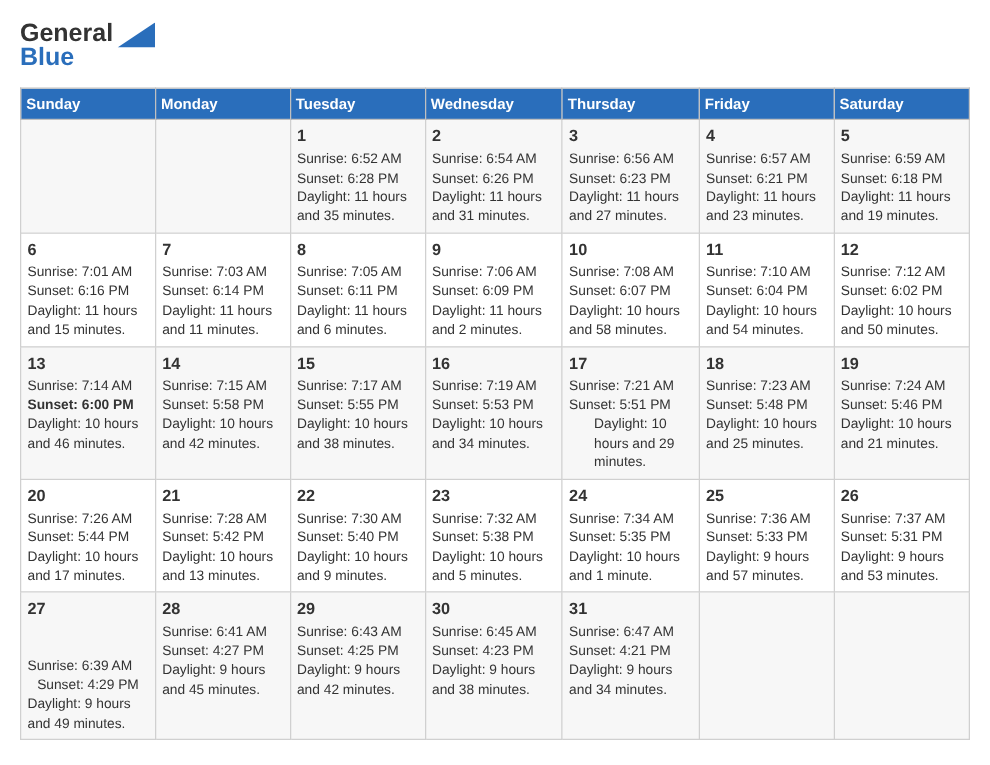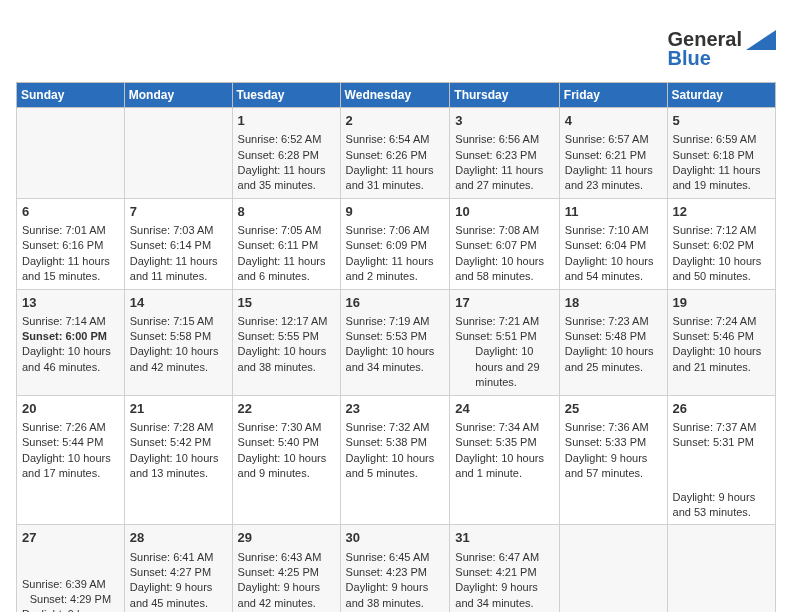--- a/index.html
+++ b/index.html
@@ -5,24 +5,23 @@
     * { box-sizing: border-box; margin: 0; padding: 0; }
     body {
       font-family: Arial, sans-serif;
       background: #fff;
       width: 792px;
       min-height: 612px;
       padding: 16px;
     }
     .header {
       display: flex;
-      justify-content: flex-end;
+      justify-content: space-between;
       align-items: flex-start;
       margin-bottom: 12px;
-      margin-top: 12px;
     }
     .logo {
       display: flex;
       flex-direction: column;
       align-items: flex-start;
     }
     .title-block {
       text-align: right;
     }
     .month-title {
@@ -189,21 +188,21 @@
           <span style="display: block;">Daylight: 10 hours and 46 minutes.</span>
         </td>
         <td>
           <span class="day-num">14</span>
           <span style="display: block;">Sunrise: 7:15 AM</span>
           <span style="display: block;">Sunset: 5:58 PM</span>
           <span style="display: block;">Daylight: 10 hours and 42 minutes.</span>
         </td>
         <td>
           <span class="day-num">15</span>
-          <span style="display: block;">Sunrise: 12:17 AM</span>
+          <span style="display: block;">Sunrise: 7:17 AM</span>
           <span style="display: block;">Sunset: 5:55 PM</span>
           <span style="display: block;">Daylight: 10 hours and 38 minutes.</span>
         </td>
         <td>
           <span class="day-num">16</span>
           <span style="display: block;">Sunrise: 7:19 AM</span>
           <span style="display: block;">Sunset: 5:53 PM</span>
           <span style="display: block;">Daylight: 10 hours and 34 minutes.</span>
         </td>
         <td>
@@ -259,21 +258,21 @@
         <td>
           <span class="day-num">25</span>
           <span style="display: block;">Sunrise: 7:36 AM</span>
           <span style="display: block;">Sunset: 5:33 PM</span>
           <span style="display: block;">Daylight: 9 hours and 57 minutes.</span>
         </td>
         <td>
           <span class="day-num">26</span>
           <span style="display: block;">Sunrise: 7:37 AM</span>
           <span style="display: block;">Sunset: 5:31 PM</span>
-          <span style="display: block; margin-top: 39px;">Daylight: 9 hours and 53 minutes.</span>
+          <span style="display: block;">Daylight: 9 hours and 53 minutes.</span>
         </td>
       </tr>
       <tr>
         <td>
           <span class="day-num">27</span>
           <span style="display: block; margin-top: 29px;">Sunrise: 6:39 AM</span>
           <span style="display: block; text-align: center;">Sunset: 4:29 PM</span>
           <span style="display: block;">Daylight: 9 hours and 49 minutes.</span>
         </td>
         <td>

